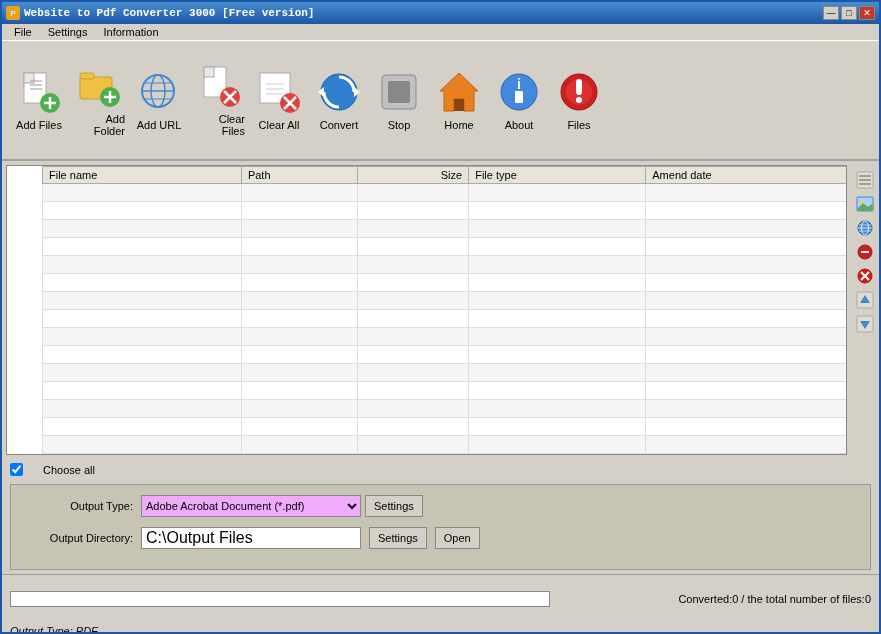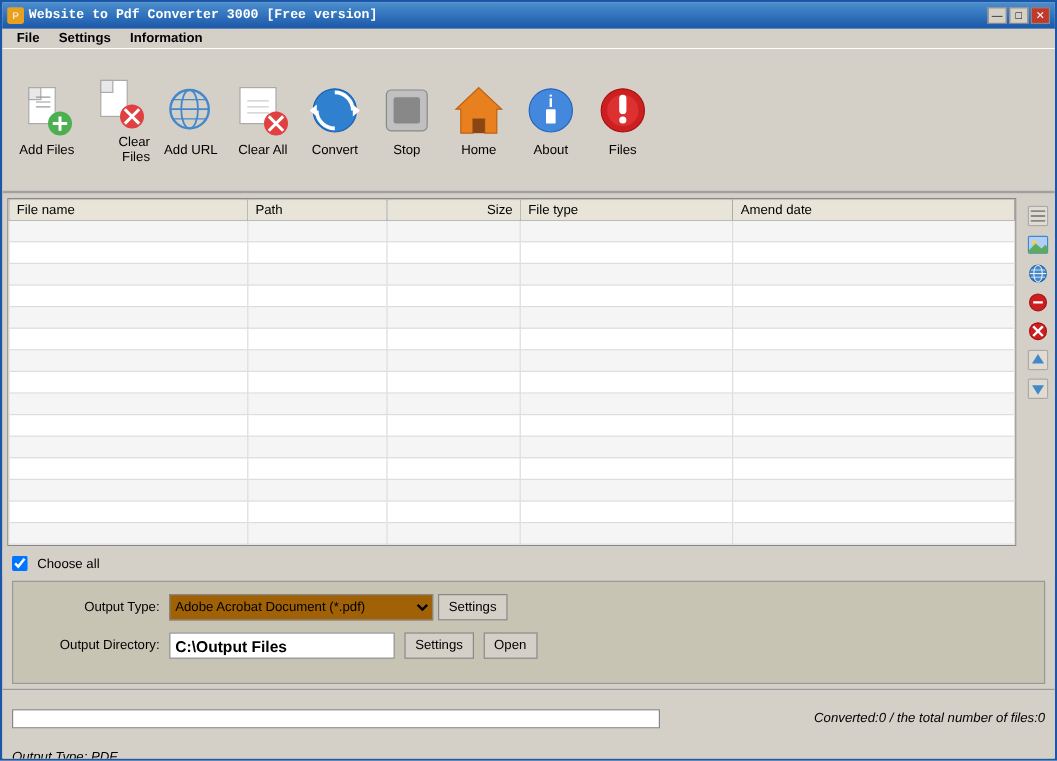--- a/index.html
+++ b/index.html
@@ -67,21 +67,20 @@
       height: 20px;
       display: flex;
       align-items: center;
       padding: 0 4px;
       border-bottom: 1px solid #fff;
     }
     .menu-item {
       padding: 2px 8px;
       font-size: 11px;
       cursor: pointer;
-      font-weight: bold;
     }
 
     
     .toolbar {
       background: #d4d0c8;
       height: 120px;
       display: flex;
       align-items: center;
       padding: 4px 8px;
       gap: 2px;
@@ -122,20 +121,21 @@
       flex: 1;
       overflow: auto;
       border: 1px solid #888;
       margin: 4px;
       background: #fff;
     }
     .file-table {
       width: 100%;
       border-collapse: collapse;
       font-size: 11px;
+      margin-left: 35px;
     }
     .file-table th {
       background: #e8e4d8;
       border: 1px solid #aaa;
       padding: 2px 6px;
       text-align: left;
       font-weight: normal;
       position: sticky;
       top: 0;
     }
@@ -163,21 +163,21 @@
       height: 22px;
       display: flex;
       align-items: center;
       justify-content: center;
       cursor: pointer;
       font-size: 14px;
     }
     .choose-all-row {
       display: flex;
       align-items: center;
-      gap: 8px;
+      gap: 20px;
       padding: 4px 8px;
       background: #d4d0c8;
     }
 
     .output-panel {
       background: #c8c4b4;
       border: 1px solid #999;
       margin: 4px 8px;
       padding: 10px 12px;
     }
@@ -193,51 +193,49 @@
       font-size: 11px;
     }
     .output-select {
       display: flex;
       align-items: center;
       gap: 4px;
     }
     select {
       height: 22px;
       font-size: 11px;
-      background: #a16207;
+      background: #f0abfc;
       border: 1px solid #888;
       width: 220px;
     }
     .settings-btn, .open-btn {
       height: 22px;
       padding: 0 8px;
       font-size: 11px;
       background: #d4d0c8;
       border: 1px solid #888;
       cursor: pointer;
     }
     input[type="text"] {
       height: 22px;
-      font-size: 13px;
+      font-size: 16px;
       border: 1px solid #888;
       padding: 0 4px;
-      width: 188px;
+      width: 220px;
       background: white;
-      font-weight: bold;
     }
 
     
     .status-bar {
       display: flex;
       justify-content: space-between;
       align-items: center;
       padding: 16px 8px;
       background: #d4d0c8;
       border-top: 1px solid #999;
-      font-style: italic;
     }
     .progress-bar-container {
       width: 540px;
       height: 16px;
       background: white;
       border: 1px solid #888;
     }
     .status-text { font-size: 11px; }
     .output-type-bar {
       padding: 2px 8px;
@@ -303,45 +301,57 @@
             <line x1="14" y1="16" x2="26" y2="16" stroke="#999" stroke-width="1"></line>
             <line x1="14" y1="20" x2="26" y2="20" stroke="#999" stroke-width="1"></line>
             <circle cx="34" cy="34" r="10" fill="#4CAF50"></circle>
             <line x1="34" y1="28" x2="34" y2="40" stroke="white" stroke-width="2.5"></line>
             <line x1="28" y1="34" x2="40" y2="34" stroke="white" stroke-width="2.5"></line>
           </svg>
         </div>
         <span class="toolbar-btn-label">Add Files</span>
       </div>
 
+      <div class="toolbar-btn">
+        <div class="toolbar-btn-icon">
+          <svg width="46" height="46" viewBox="0 0 46 46">
+            <rect x="4" y="14" width="32" height="22" rx="2" fill="#f0c040" stroke="#c8a020" stroke-width="1"></rect>
+            <rect x="4" y="10" width="14" height="6" rx="2" fill="#f0c040" stroke="#c8a020" stroke-width="1"></rect>
+            <circle cx="34" cy="34" r="10" fill="#4CAF50"></circle>
+            <line x1="34" y1="28" x2="34" y2="40" stroke="white" stroke-width="2.5"></line>
+            <line x1="28" y1="34" x2="40" y2="34" stroke="white" stroke-width="2.5"></line>
+          </svg>
+        </div>
+        <span class="toolbar-btn-label">Add Folder</span>
+      </div>
+
+      <div class="toolbar-btn">
+        <div class="toolbar-btn-icon">
+          <svg width="46" height="46" viewBox="0 0 46 46">
+            <circle cx="22" cy="22" r="16" fill="none" stroke="#4488cc" stroke-width="2"></circle>
+            <ellipse cx="22" cy="22" rx="7" ry="16" fill="none" stroke="#4488cc" stroke-width="1.5"></ellipse>
+            <line x1="6" y1="22" x2="38" y2="22" stroke="#4488cc" stroke-width="1.5"></line>
+            <line x1="8" y1="14" x2="36" y2="14" stroke="#4488cc" stroke-width="1"></line>
+            <line x1="8" y1="30" x2="36" y2="30" stroke="#4488cc" stroke-width="1"></line>
+          </svg>
+        </div>
+        <span class="toolbar-btn-label">Add URL</span>
+      </div>
 
       <div class="toolbar-btn">
         <div class="toolbar-btn-icon">
           <svg width="46" height="46" viewBox="0 0 46 46">
             <rect x="8" y="4" width="22" height="30" fill="white" stroke="#aaa" stroke-width="1"></rect>
             <rect x="8" y="4" width="10" height="10" fill="#e8e8e8" stroke="#aaa" stroke-width="1"></rect>
             <circle cx="34" cy="34" r="10" fill="#e04040"></circle>
             <line x1="28" y1="28" x2="40" y2="40" stroke="white" stroke-width="2.5"></line>
             <line x1="40" y1="28" x2="28" y2="40" stroke="white" stroke-width="2.5"></line>
           </svg>
         </div>
         <span class="toolbar-btn-label">Clear Files</span>
-      </div>
-
-      <div class="toolbar-btn">
-        <div class="toolbar-btn-icon">
-          <svg width="46" height="46" viewBox="0 0 46 46">
-            <circle cx="22" cy="22" r="16" fill="none" stroke="#4488cc" stroke-width="2"></circle>
-            <ellipse cx="22" cy="22" rx="7" ry="16" fill="none" stroke="#4488cc" stroke-width="1.5"></ellipse>
-            <line x1="6" y1="22" x2="38" y2="22" stroke="#4488cc" stroke-width="1.5"></line>
-            <line x1="8" y1="14" x2="36" y2="14" stroke="#4488cc" stroke-width="1"></line>
-            <line x1="8" y1="30" x2="36" y2="30" stroke="#4488cc" stroke-width="1"></line>
-          </svg>
-        </div>
-        <span class="toolbar-btn-label">Add URL</span>
       </div>
 
       <div class="toolbar-btn">
         <div class="toolbar-btn-icon">
           <svg width="46" height="46" viewBox="0 0 46 46">
             <rect x="4" y="4" width="30" height="30" fill="white" stroke="#aaa" stroke-width="1"></rect>
             <line x1="10" y1="15" x2="28" y2="15" stroke="#ccc" stroke-width="1"></line>
             <line x1="10" y1="20" x2="28" y2="20" stroke="#ccc" stroke-width="1"></line>
             <line x1="10" y1="25" x2="28" y2="25" stroke="#ccc" stroke-width="1"></line>
             <circle cx="34" cy="34" r="10" fill="#e04040"></circle>

